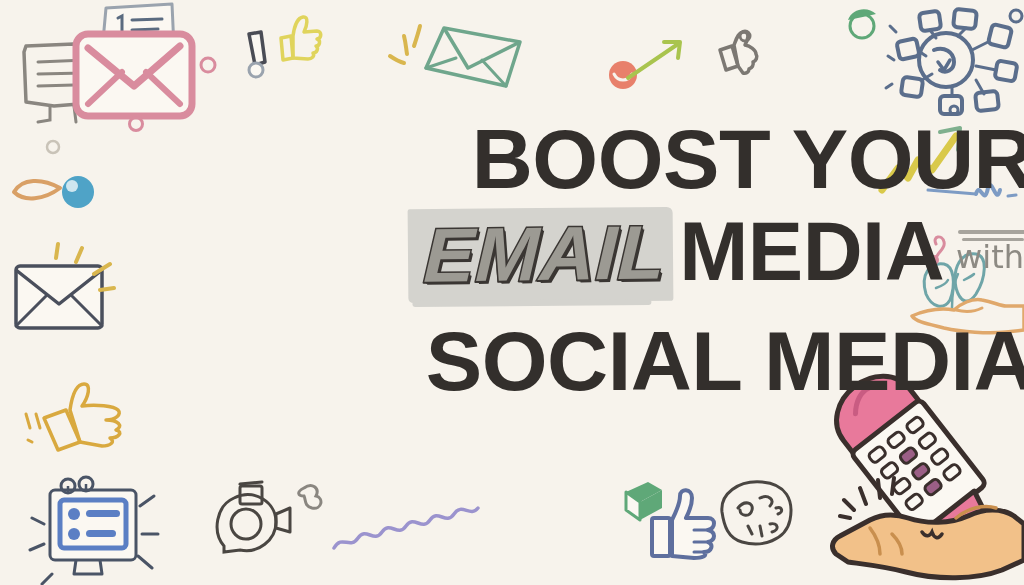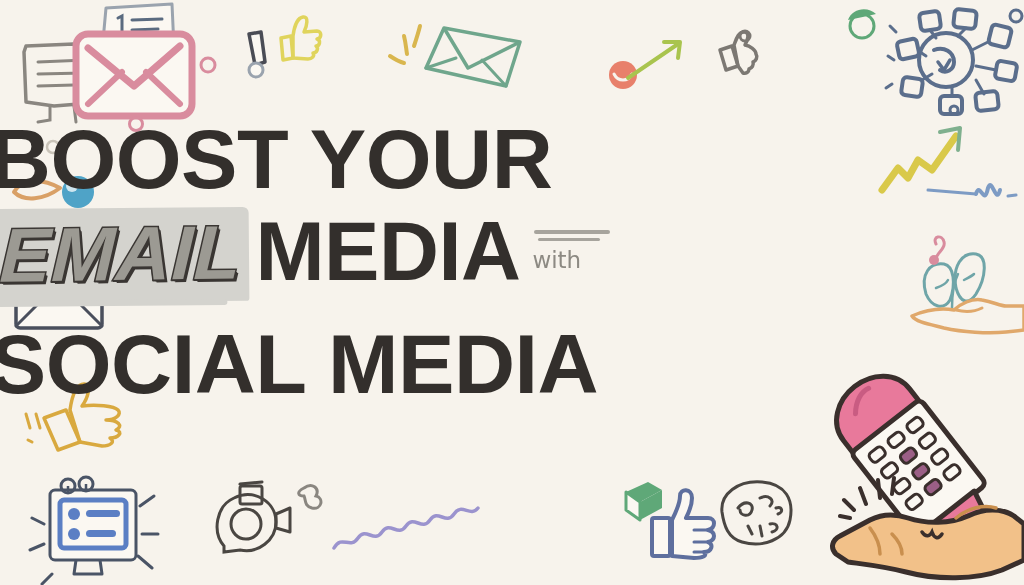--- a/index.html
+++ b/index.html
@@ -26,21 +26,21 @@
     pointer-events: none;
   }
   .doodle svg { display: block; overflow: visible; }
 
   
   #headline {
     position: absolute;
     left: 0;
     top: 118px;
     width: 1024px;
-    text-align: left;
+    text-align: right;
     z-index: 5;
   }
   .hl-line {
     display: block;
     white-space: nowrap;
     font-family: "Liberation Sans", sans-serif;
     font-weight: 700;
     color: #332F2C;
     letter-spacing: -0.5px;
   }
@@ -113,21 +113,21 @@
   .with-wrap {
     display: inline-block;
     position: relative;
     vertical-align: baseline;
     margin-left: 12px;
     transform: translateY(-12px);
   }
   .with-text {
     font-family: "DejaVu Sans", sans-serif;
     font-weight: 400;
-    font-size: 23px;
+    font-size: 32px;
     color: #8D8A83;
     letter-spacing: 0px;
   }
   .with-rule-1, .with-rule-2 {
     position: absolute;
     left: 2px;
     height: 4px;
     background: #A7A49D;
     border-radius: 2px;
   }

